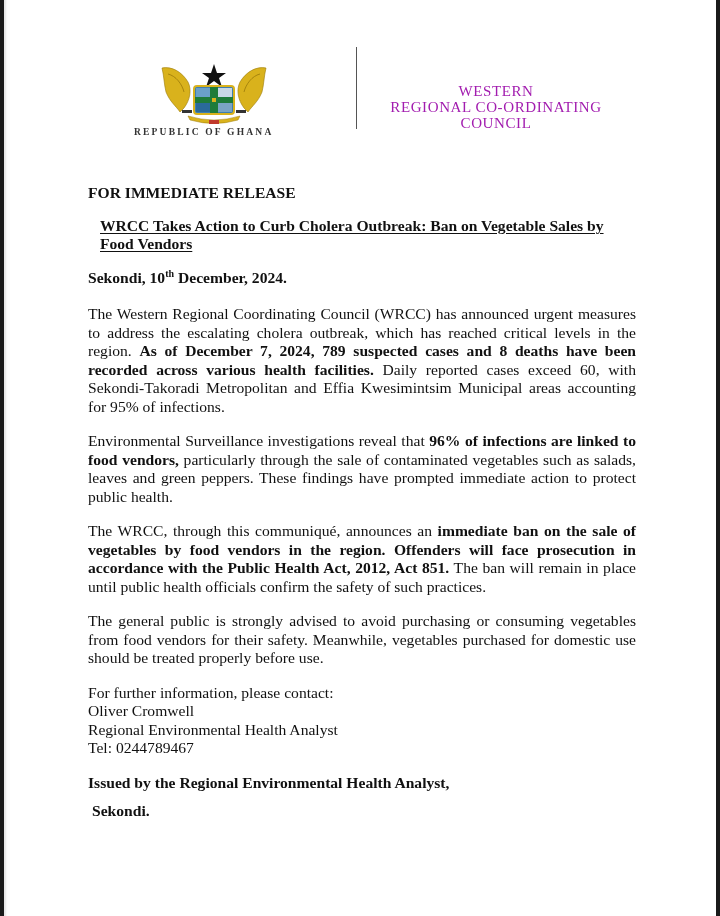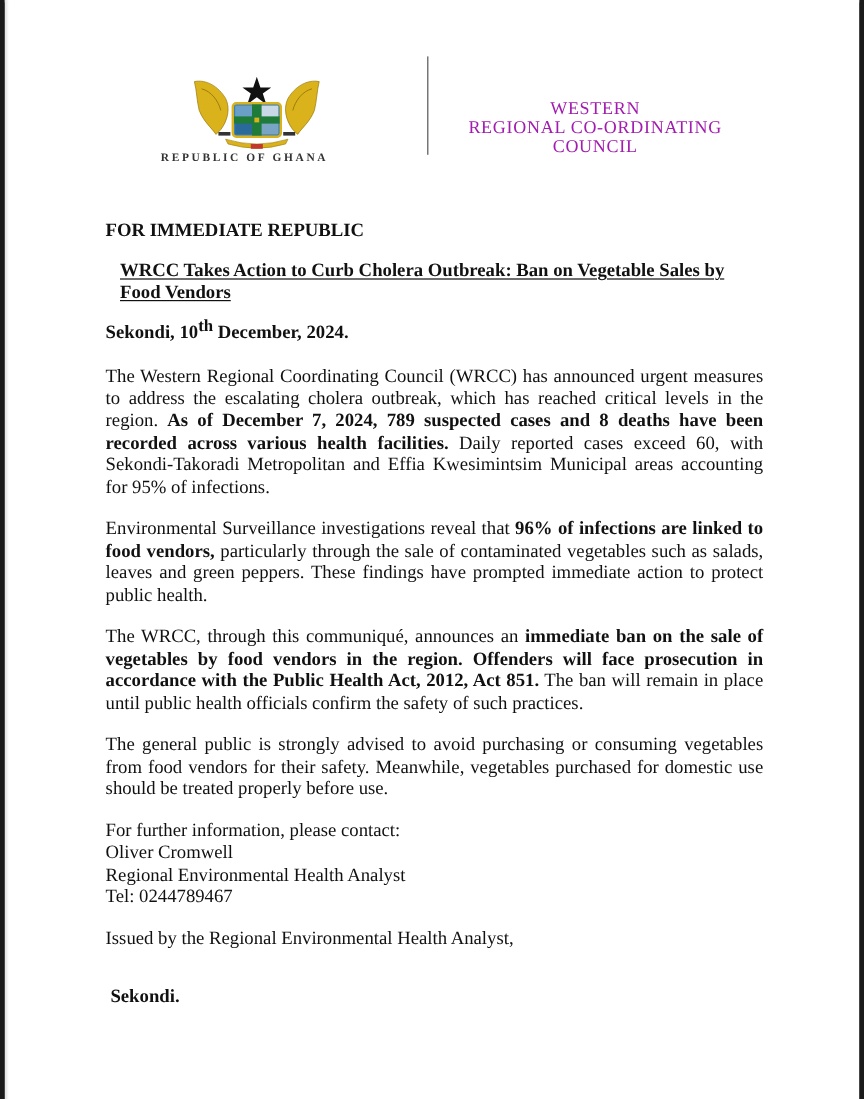--- a/index.html
+++ b/index.html
@@ -80,29 +80,29 @@
     text-decoration: underline;
     text-decoration-thickness: 1px;
     text-underline-offset: 2px;
     margin: 0 0 16px 12px;
     line-height: 18px;
   }
   .dateline {
     font-weight: bold;
     margin: 0 0 18px 0;
   }
-  .dateline sup { font-size: 14px; line-height: 0; vertical-align: 6px; }
+  .dateline sup { font-size: 10px; line-height: 0; vertical-align: 6px; }
   .para {
     margin: 4px 0 16px 0;
     text-align: justify;
   }
   .para b { font-weight: bold; }
   .contact { margin: 0 0 16px 0; }
   .contact div { white-space: nowrap; }
-  .issued { font-weight: normal; margin: 0 0 30px 0; }
+  .issued { font-weight: bold; margin: 0 0 10px 0; }
   .place { font-weight: bold; margin: 4px; }
 </style>
 </head>
 <body>
 
 <div class="page-top-edge"></div>
 <div class="page">
 
   <div class="header">
     <svg class="coat-of-arms" viewBox="0 0 120 64">
@@ -135,21 +135,21 @@
     <div class="header-divider"></div>
 
     <div class="council-name">
       <div>WESTERN</div>
       <div>REGIONAL CO-ORDINATING</div>
       <div>COUNCIL</div>
     </div>
   </div>
 
   <div class="content">
-    <p class="release-label">FOR IMMEDIATE REPUBLIC</p>
+    <p class="release-label">FOR IMMEDIATE RELEASE</p>
 
     <p class="headline">WRCC Takes Action to Curb Cholera Outbreak: Ban on Vegetable Sales by Food Vendors</p>
 
     <p class="dateline"><span>Sekondi, 10</span><sup>th</sup><span> December, 2024.</span></p>
 
     <p class="para">
       <span>The Western Regional Coordinating Council (WRCC) has announced urgent measures to address the escalating cholera outbreak, which has reached critical levels in the region. </span><b>As of December 7, 2024, 789 suspected cases and 8 deaths have been recorded across various health facilities.</b><span> Daily reported cases exceed 60, with Sekondi-Takoradi Metropolitan and Effia Kwesimintsim Municipal areas accounting for 95% of infections.</span>
     </p>
 
     <p class="para">

